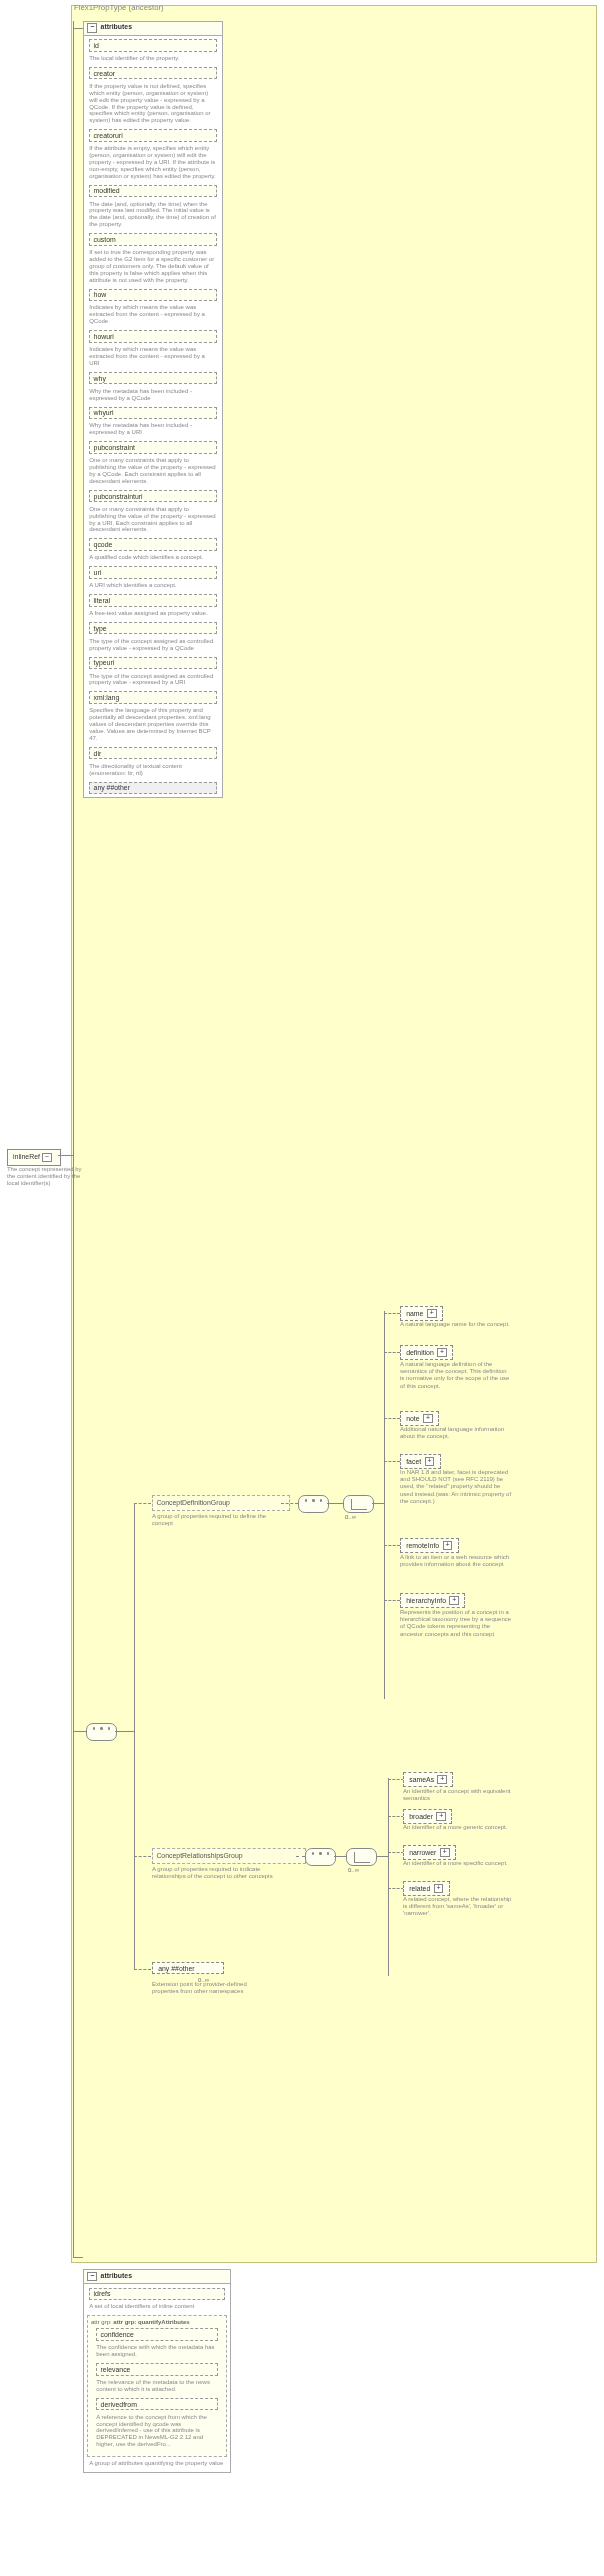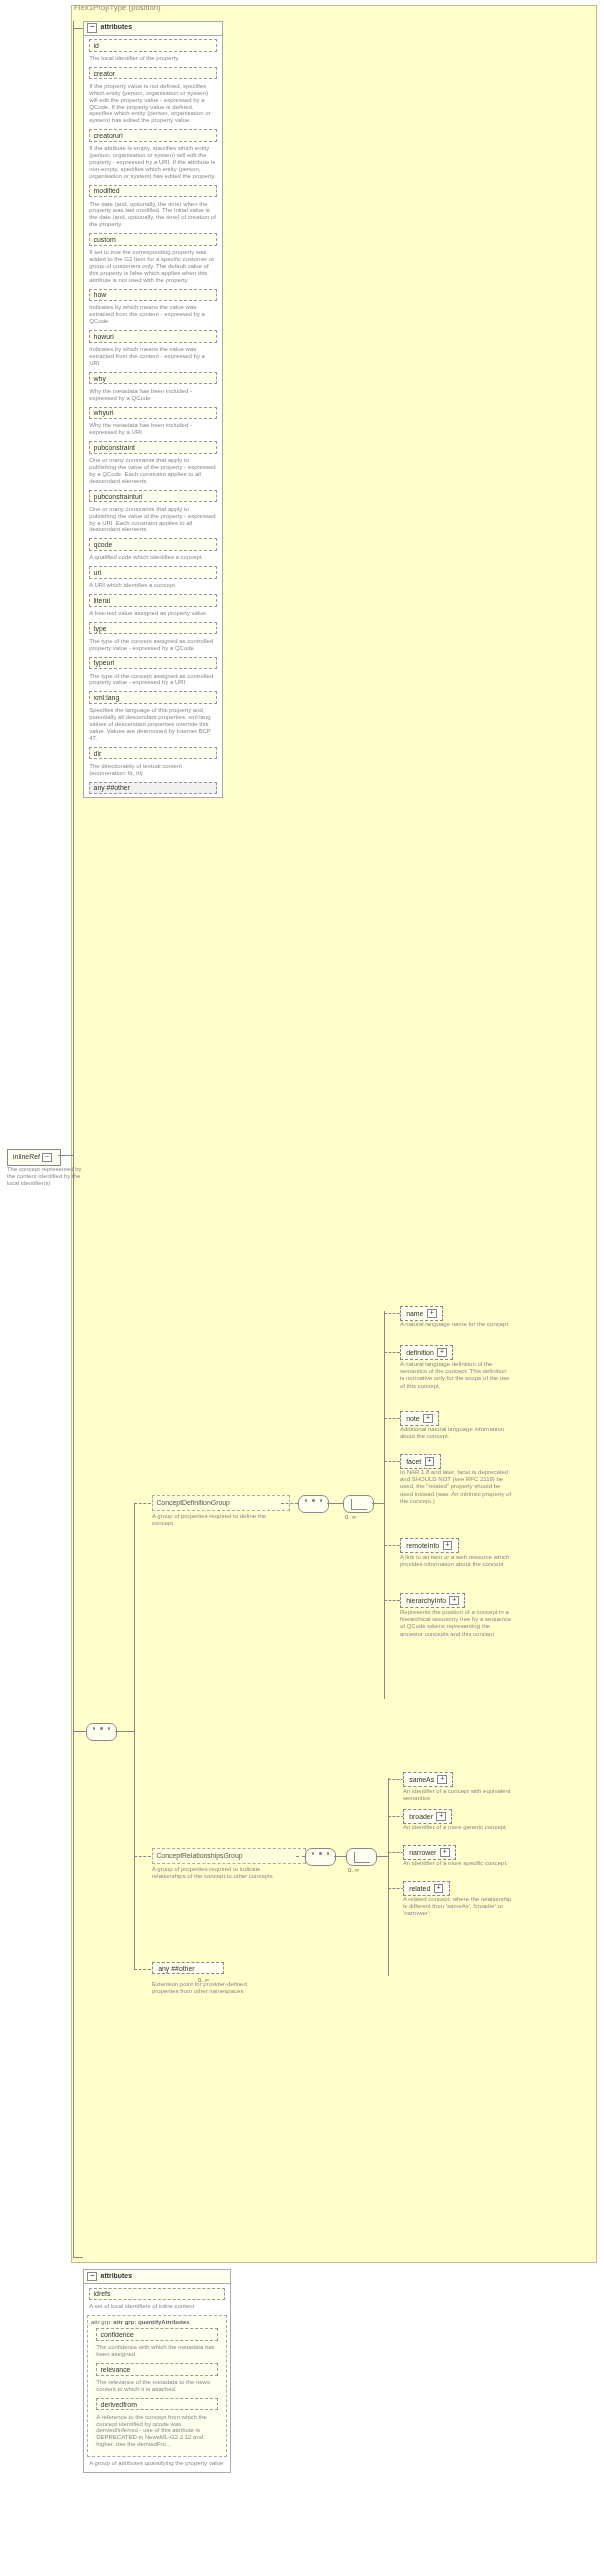--- a/index.html
+++ b/index.html
@@ -26,21 +26,21 @@
 .tiny-title{position:absolute;font-size:7.8px;color:#888}
 .group-dash{position:absolute;border:0.9px dashed #aaa;background:rgba(255,255,240,0.5);padding:2.6px 3.4px}
 .group-dash-label{font-size:6.9px;color:#555;margin-bottom:1.7px}
 </style>
 </head>
 <body>
 
 <div class="canvas">
 
 <div class="yellow-big" style="left:71px;top:5.2px;width:524px;height:2256px"></div>
-<div class="tiny-title" style="left:74px;top:3.4px">Flex1PropType (position)</div>
+<div class="tiny-title" style="left:74px;top:3.4px">Flex1PropType (ancestor)</div>
 
 <div class="root-box" style="left:6.9px;top:1149px">
   <span>inlineRef</span>
   <span class="minus-icon">−</span>
 </div>
 <div class="gray-caption" style="left:6.9px;top:1166px;width:78px">The concept represented by the content identified by the local identifier(s)</div>
 <div class="hline" style="left:58px;top:1155px;width:15.5px"></div>
 <div class="vline" style="left:73px;top:20.7px;height:2237px"></div>
 
 <div class="attr-panel" style="left:83px;top:20.7px;width:138px">

